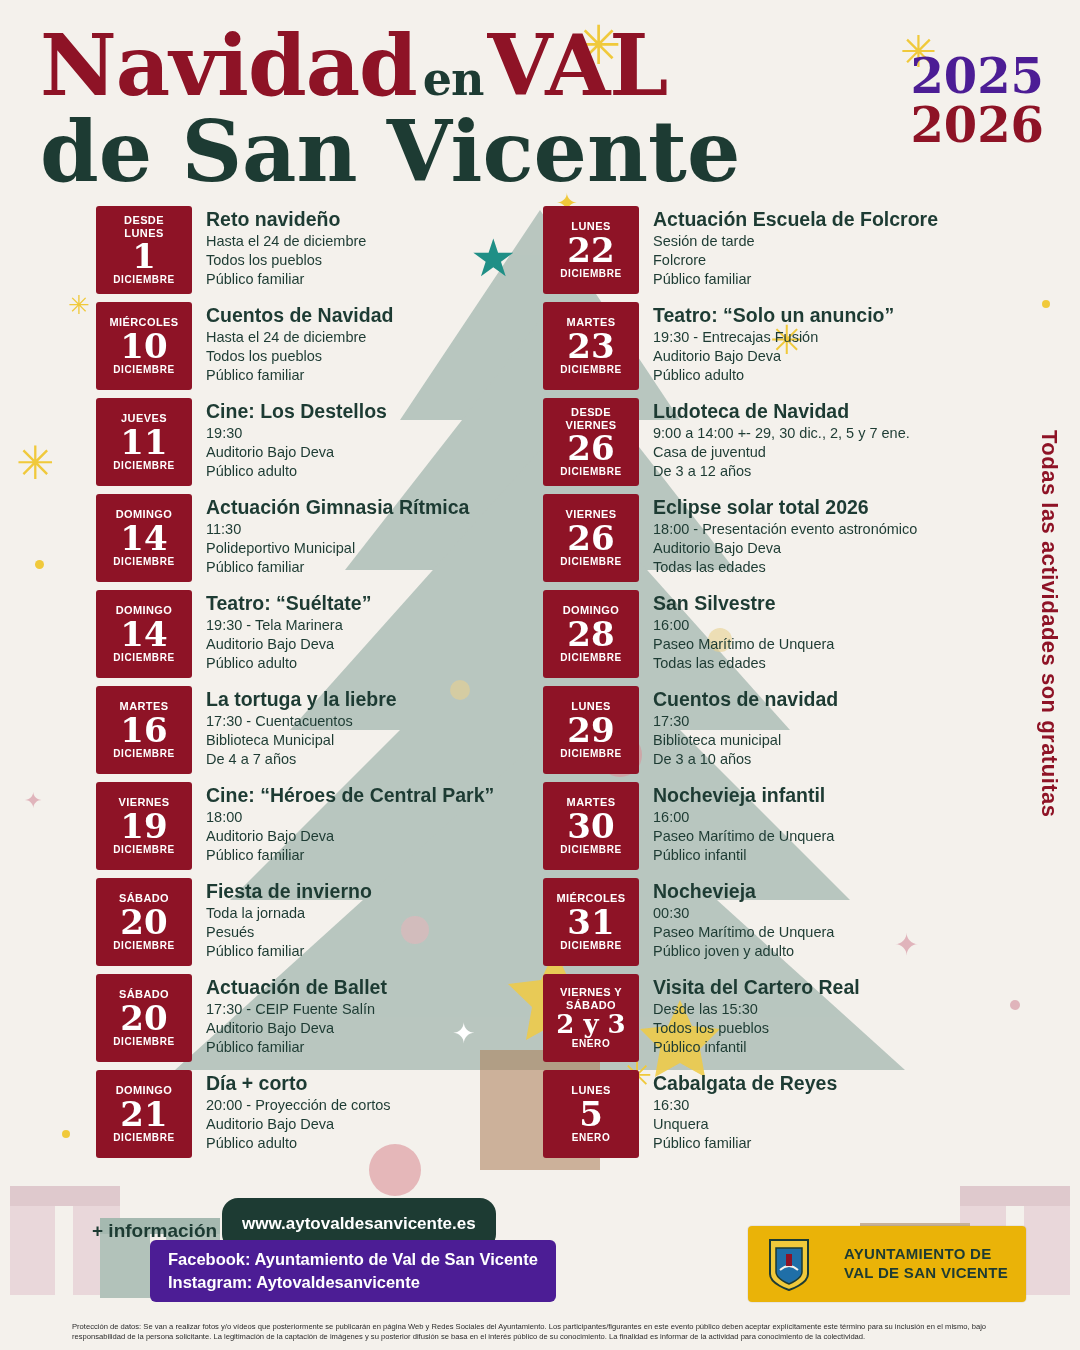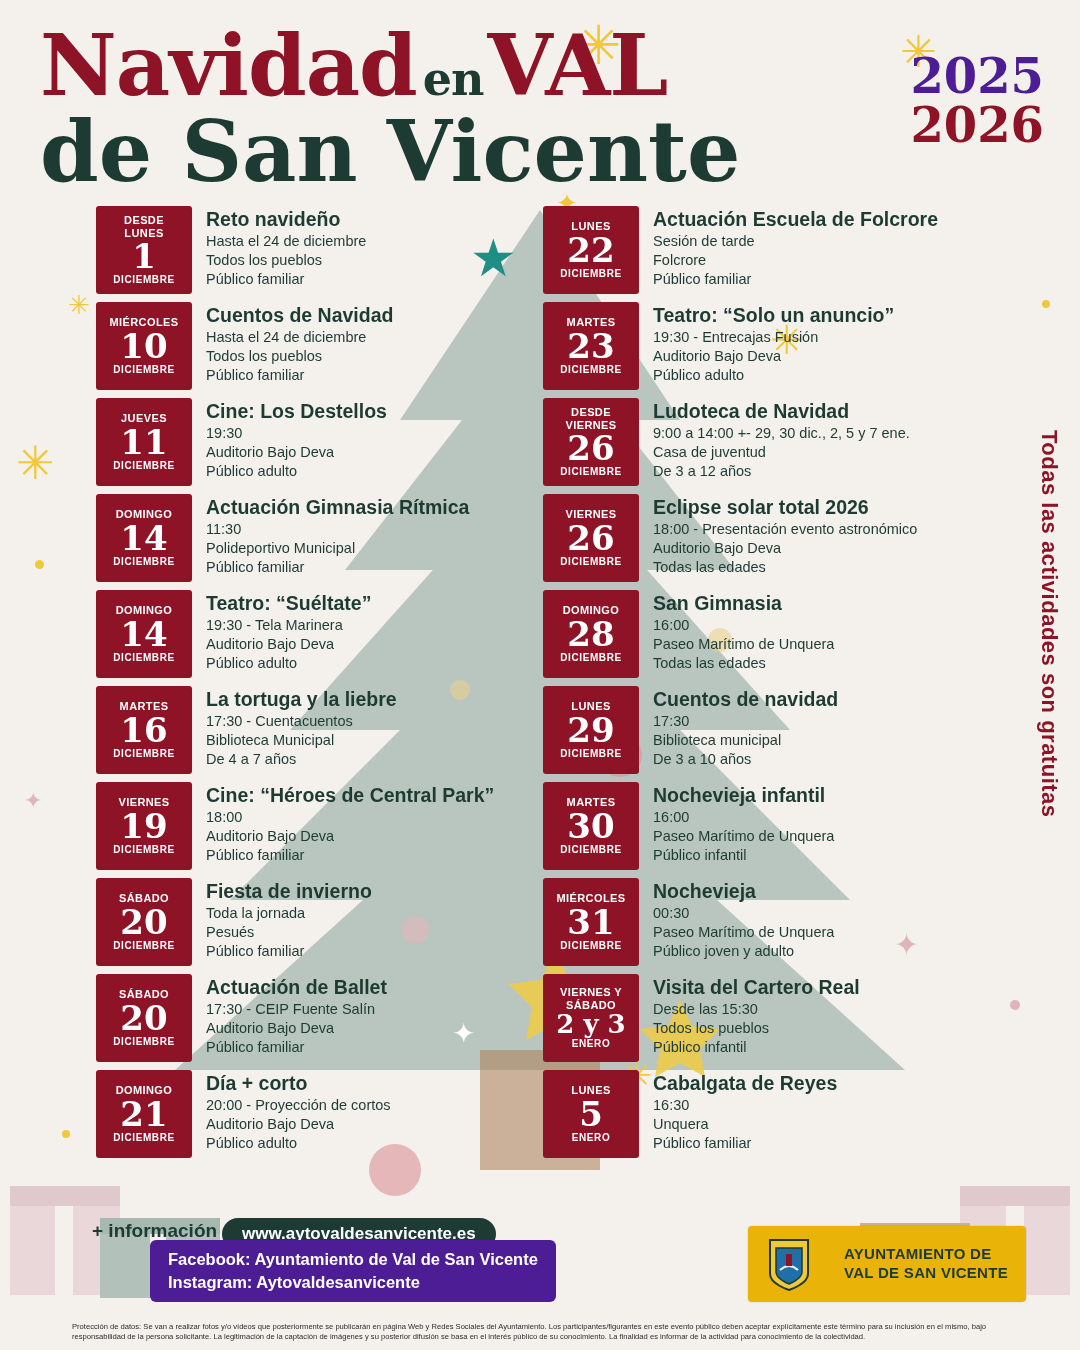--- a/index.html
+++ b/index.html
@@ -88,21 +88,21 @@
 
   
   .footer{position:absolute;left:0;right:0;bottom:0;}
   .moreinfo{
     position:absolute;left:92px;bottom:108px;
     font-size:19px;color:#1d3b33;font-weight:bold;
   }
   .weburl{
     position:absolute;left:222px;bottom:100px;
     background:#1d3b33;color:#fff;border-radius:16px;
-    padding:6px 20px;font-size:17px;font-weight:bold;
+    padding:16px 20px;font-size:17px;font-weight:bold;
   }
   .social{
     position:absolute;left:150px;bottom:48px;
     background:#4c1d95;color:#fff;border-radius:6px;
     padding:8px 18px;font-size:16.5px;font-weight:bold;line-height:1.4;
   }
   .logo-box{
     position:absolute;right:54px;bottom:48px;
     background:#eab308;border-radius:4px;padding:10px 18px;
     display:flex;align-items:center;gap:32px;
@@ -405,21 +405,21 @@
       </div>
       <div class="event">
         <div class="datebox">
           <div class="dow">
             <div>DOMINGO</div>
           </div>
           <div class="num">28</div>
           <div class="mon">DICIEMBRE</div>
         </div>
         <div class="info">
-          <div class="ev-title">San Gimnasia</div>
+          <div class="ev-title">San Silvestre</div>
           <div class="ev-line">16:00</div>
           <div class="ev-line">Paseo Marítimo de Unquera</div>
           <div class="ev-line">Todas las edades</div>
         </div>
       </div>
       <div class="event">
         <div class="datebox">
           <div class="dow">
             <div>LUNES</div>
           </div>

